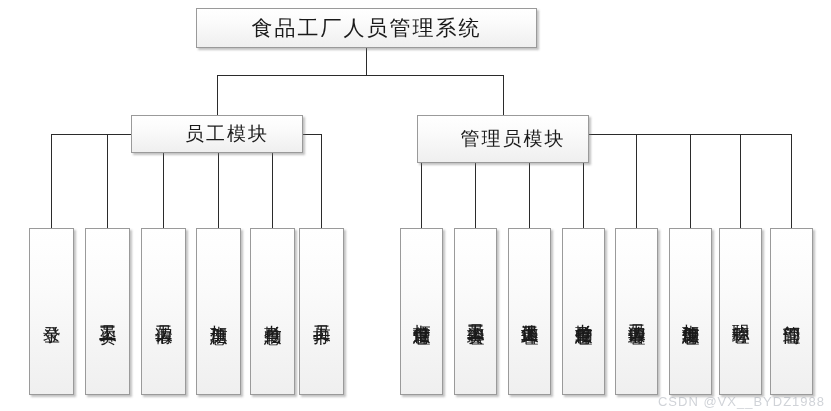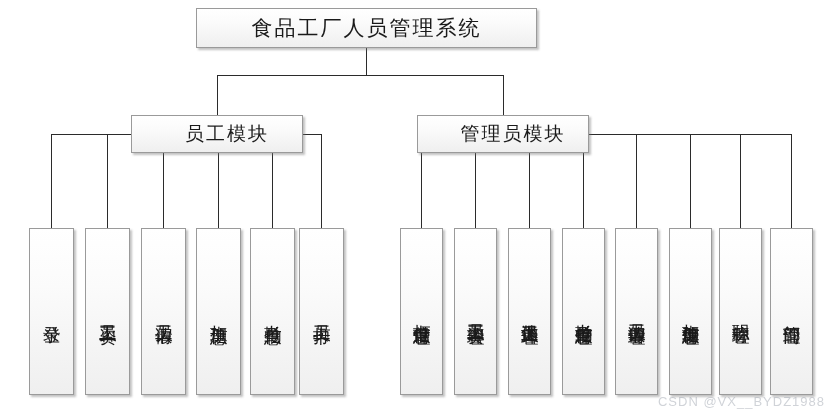--- a/index.html
+++ b/index.html
@@ -132,21 +132,21 @@
       </div>
       <div class="node node-leaf" style="left: 196px; top: 228px; width: 45px; height: 167px;">
         <span class="leaf-text">加班信息</span>
       </div>
       <div class="node node-leaf" style="left: 250px; top: 228px; width: 45px; height: 167px;">
         <span class="leaf-text">考勤信息</span>
       </div>
       <div class="node node-leaf" style="left: 299px; top: 228px; width: 45px; height: 167px;">
         <span class="leaf-text">员工打卡</span>
       </div>
-      <div class="node node-module" style="left: 417px; top: 115px; width: 172px; height: 38px;">
+      <div class="node node-module" style="left: 417px; top: 115px; width: 172px; height: 48px;">
         <span>管理员模块</span>
       </div>
       <div class="node node-leaf" style="left: 400px; top: 228px; width: 43px; height: 167px;">
         <span class="leaf-text">打卡信息管理</span>
       </div>
       <div class="node node-leaf" style="left: 454px; top: 228px; width: 43px; height: 167px;">
         <span class="leaf-text">员工工资管理</span>
       </div>
       <div class="node node-leaf" style="left: 508px; top: 228px; width: 43px; height: 167px;">
         <span class="leaf-text">退休员工管理</span>

